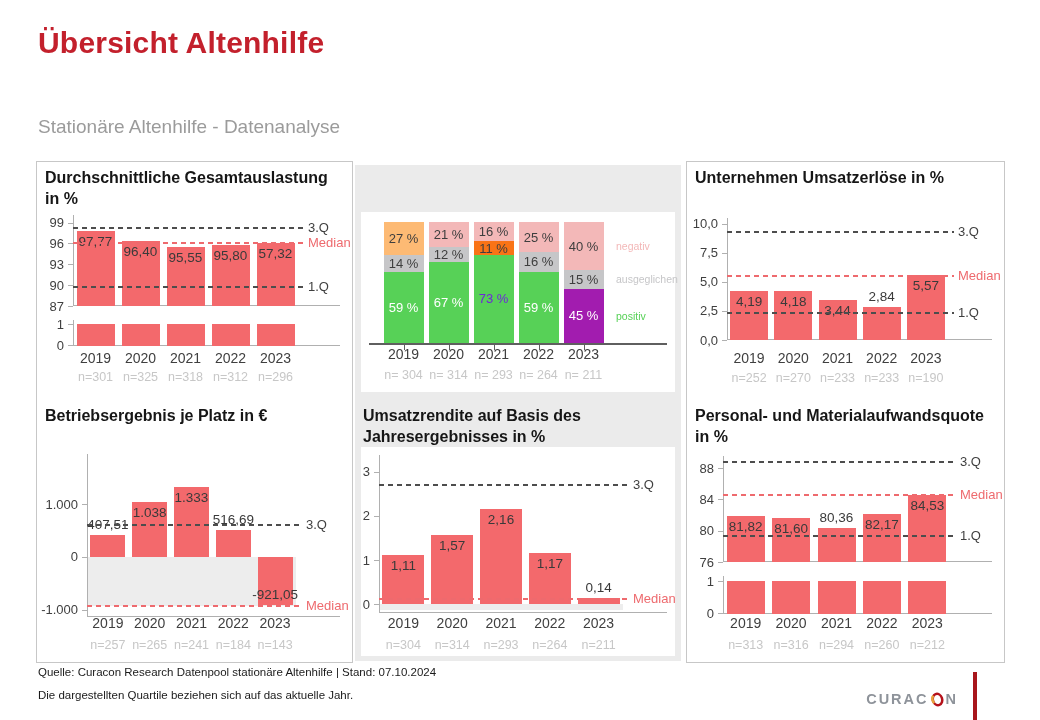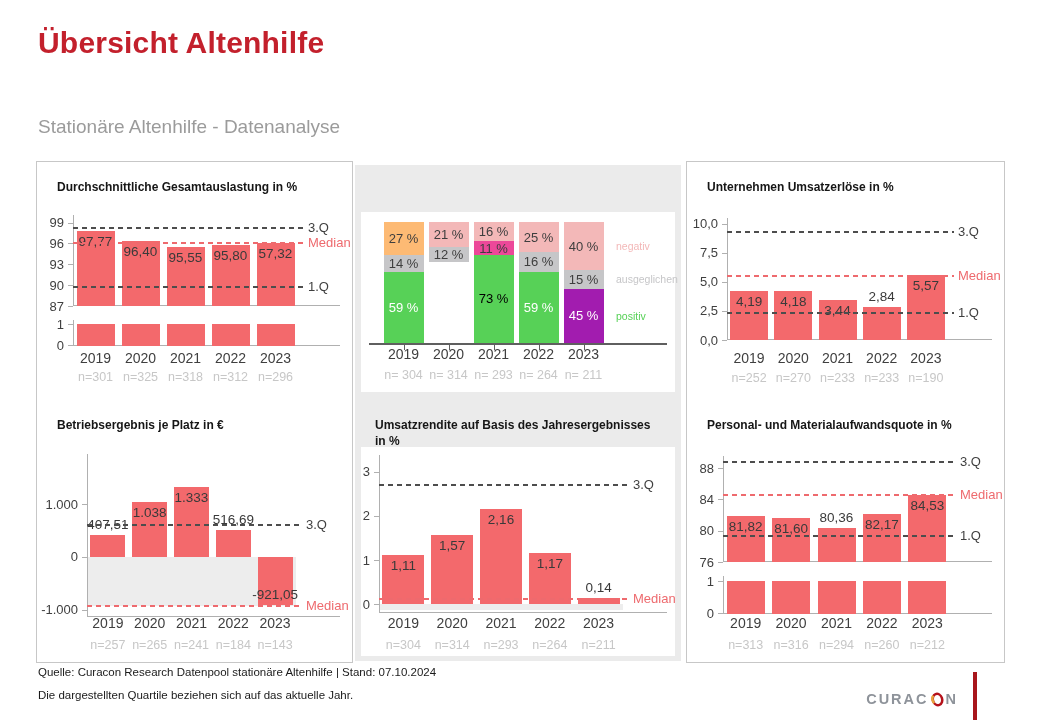--- a/index.html
+++ b/index.html
@@ -21,22 +21,22 @@
   .col.light{background:#ffffff;border:1px solid #c7c7c7;}
   .col.gray{background:#ebebeb;}
   .col1{left:36px;top:161px;width:315px;height:500px;}
   .col2{left:355px;top:165px;width:326px;height:496px;}
   .col3{left:686px;top:161px;width:317px;height:500px;}
   .chart-zone{position:absolute;left:0;width:100%;}
   .zone-r1{top:0;height:230px;}
   .zone-r2{top:238px;height:262px;}
   .col2 .zone-r2{top:235px;}
   .chart-title{
-    position:absolute;left:8px;top:6px;right:6px;margin:12px;
-    font-size:12px;line-height:1.3;font-weight:700;color:#161616;
+    position:absolute;left:8px;top:6px;right:6px;margin:0;
+    font-size:16px;line-height:1.3;font-weight:700;color:#161616;
   }
   .whitebox{position:absolute;background:#ffffff;}
   .plot{position:absolute;padding-left:19px;}
   .axis-v{position:absolute;left:0;top:0;bottom:0;width:1px;background:#b0b0b0;}
   .baseline{position:absolute;height:1px;background:#b0b0b0;}
   .ytick-label{position:absolute;text-align:right;font-size:13px;color:#3f3f3f;line-height:15px;}
   .ytick-mark{position:absolute;width:5px;height:1px;background:#b0b0b0;}
   .bar{position:absolute;background:#f3696c;}
   .bar-label{position:absolute;text-align:center;font-size:13.5px;color:#3a3a3a;line-height:15px;white-space:nowrap;}
   .ref-line{position:absolute;height:2px;}
@@ -180,31 +180,34 @@
       </div>
       <div class="x-label" style="left: 22.5px; top: 181px; width: 52px;">2019</div>
       <div class="n-label" style="left: 22.5px; top: 203px; width: 52px;">n= 304</div>
       <div class="stack-tick" style="left: 48.5px; top: 180px;"></div>
       <div class="seg" style="left: 73.5px; top: 57px; width: 40px; height: 25.41px; background: rgb(243, 184, 184);">
         <div class="seg-label" style="top: 5.205px; color: rgb(62, 62, 62);">21 %</div>
       </div>
       <div class="seg" style="left: 73.5px; top: 82.41px; width: 40px; height: 14.52px; background: rgb(198, 198, 200);">
         <div class="seg-label" style="top: 0px; color: rgb(62, 62, 62);">12 %</div>
       </div>
+      <div class="seg" style="left: 73.5px; top: 96.93px; width: 40px; height: 81.07px; background: rgb(87, 209, 87);">
+        <div class="seg-label" style="top: 33.035px; color: rgb(255, 255, 255);">67 %</div>
+      </div>
       <div class="x-label" style="left: 67.5px; top: 181px; width: 52px;">2020</div>
       <div class="n-label" style="left: 67.5px; top: 203px; width: 52px;">n= 314</div>
       <div class="stack-tick" style="left: 93.5px; top: 180px;"></div>
       <div class="seg" style="left: 118.5px; top: 57px; width: 40px; height: 19.36px; background: rgb(243, 184, 184);">
         <div class="seg-label" style="top: 2.18px; color: rgb(62, 62, 62);">16 %</div>
       </div>
-      <div class="seg" style="left: 118.5px; top: 76.36px; width: 40px; height: 13.31px; background: #ec4899;">
+      <div class="seg" style="left: 118.5px; top: 76.36px; width: 40px; height: 13.31px; background: #f97316;">
         <div class="seg-label" style="top: 0px; color: rgb(62, 62, 62);">11 %</div>
       </div>
       <div class="seg" style="left: 118.5px; top: 89.67px; width: 40px; height: 88.33px; background: rgb(87, 209, 87);">
-        <div class="seg-label" style="top: 36.665px; color: #000000;">73 %</div>
+        <div class="seg-label" style="top: 36.665px; color: #6d28d9;">73 %</div>
       </div>
       <div class="x-label" style="left: 112.5px; top: 181px; width: 52px;">2021</div>
       <div class="n-label" style="left: 112.5px; top: 203px; width: 52px;">n= 293</div>
       <div class="stack-tick" style="left: 138.5px; top: 180px;"></div>
       <div class="seg" style="left: 163.5px; top: 57px; width: 40px; height: 30.25px; background: rgb(243, 184, 184);">
         <div class="seg-label" style="top: 7.625px; color: rgb(62, 62, 62);">25 %</div>
       </div>
       <div class="seg" style="left: 163.5px; top: 87.25px; width: 40px; height: 19.36px; background: rgb(198, 198, 200);">
         <div class="seg-label" style="top: 2.18px; color: rgb(62, 62, 62);">16 %</div>
       </div>

